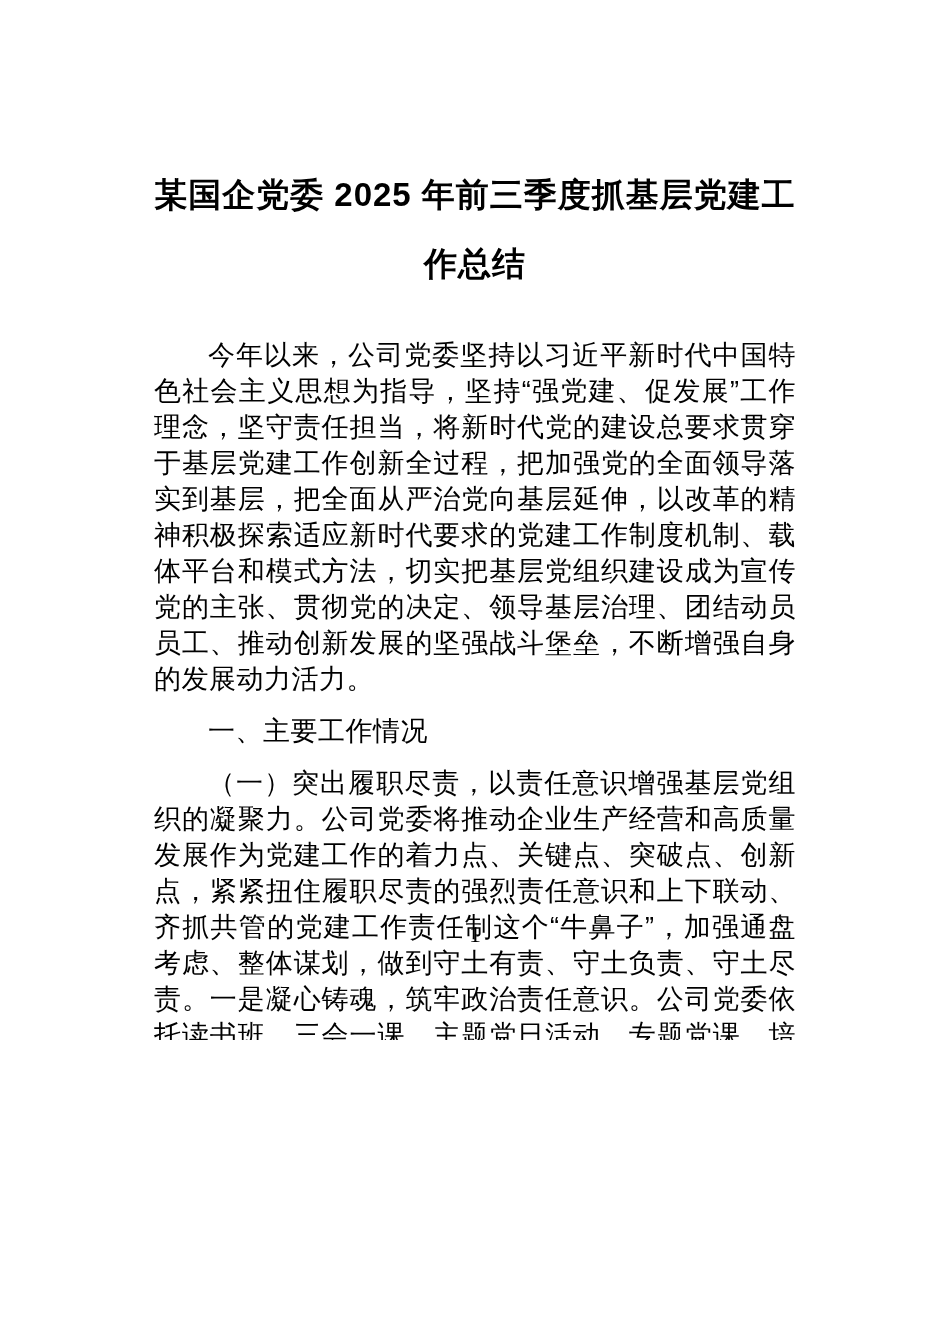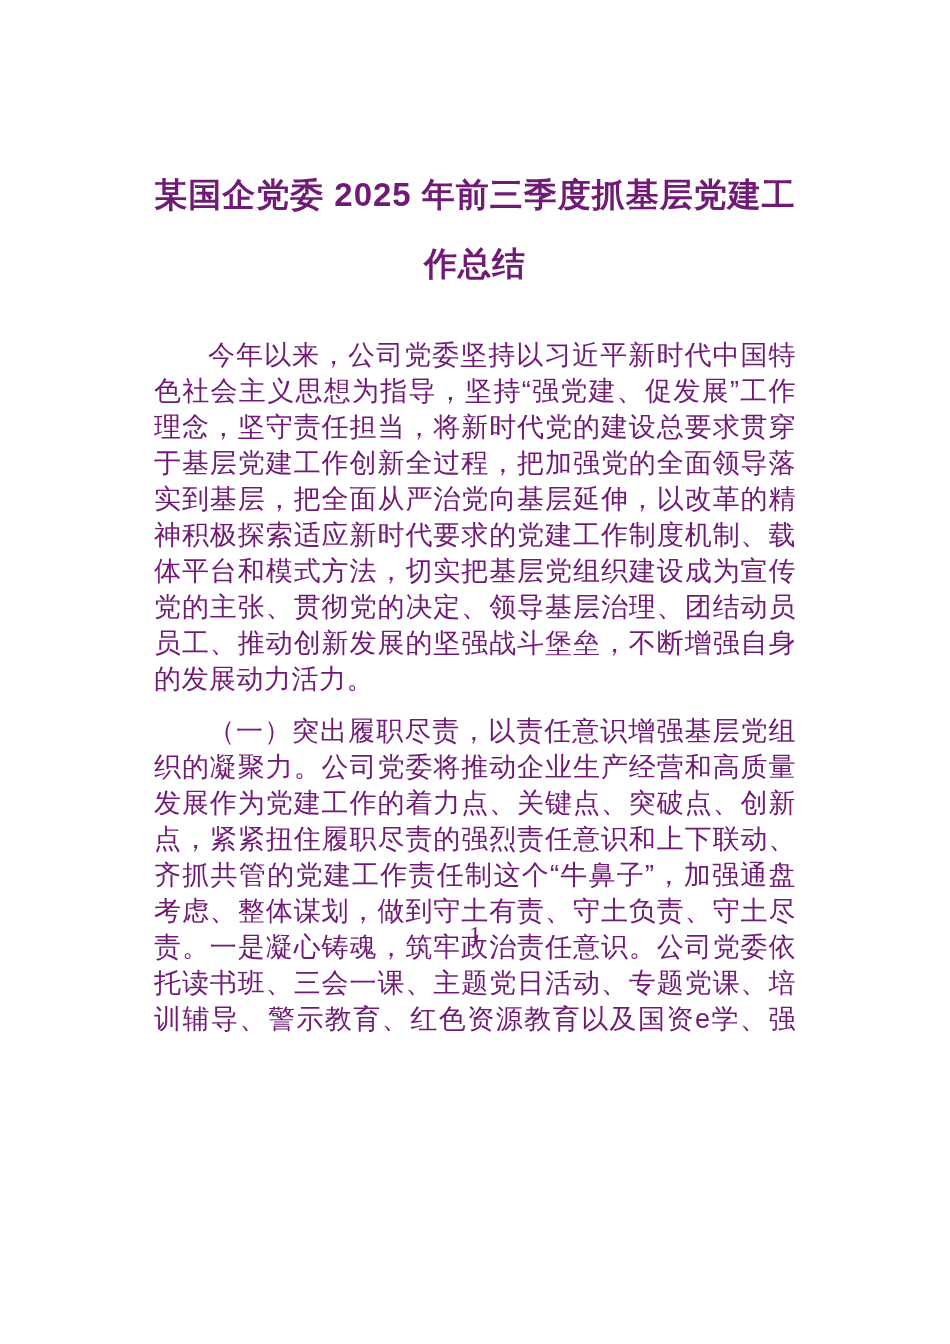--- a/index.html
+++ b/index.html
@@ -8,21 +8,21 @@
     background: #ffffff;
   }
   .doc {
     position: relative;
     width: 950px;
     height: 1040px;
     margin: 0 auto;
     background: #ffffff;
     overflow: hidden;
     font-family: "Liberation Sans", sans-serif;
-    color: #701a75;
+    color: #000000;
   }
   .content {
     padding: 160px 138px 0 138px;
   }
   .title {
     margin: 0 0 38px 0;
     font-size: 33px;
     font-weight: bold;
     line-height: 2.1;
     text-align: center;
@@ -48,16 +48,17 @@
     font-family: "Liberation Serif", serif;
   }
 </style>
 </head>
 <body>
 
 <div class="doc">
   <div class="content">
     <h1 class="title">某国企党委 2025 年前三季度抓基层党建工作总结</h1>
     <p class="para">今年以来，公司党委坚持以习近平新时代中国特色社会主义思想为指导，坚持“强党建、促发展”工作理念，坚守责任担当，将新时代党的建设总要求贯穿于基层党建工作创新全过程，把加强党的全面领导落实到基层，把全面从严治党向基层延伸，以改革的精神积极探索适应新时代要求的党建工作制度机制、载体平台和模式方法，切实把基层党组织建设成为宣传党的主张、贯彻党的决定、领导基层治理、团结动员员工、推动创新发展的坚强战斗堡垒，不断增强自身的发展动力活力。</p>
+    <p class="para">一、主要工作情况</p>
     <p class="para">（一）突出履职尽责，以责任意识增强基层党组织的凝聚力。公司党委将推动企业生产经营和高质量发展作为党建工作的着力点、关键点、突破点、创新点，紧紧扭住履职尽责的强烈责任意识和上下联动、齐抓共管的党建工作责任制这个“牛鼻子”，加强通盘考虑、整体谋划，做到守土有责、守土负责、守土尽责。一是凝心铸魂，筑牢政治责任意识。公司党委依托读书班、三会一课、主题党日活动、专题党课、培训辅导、警示教育、红色资源教育以及国资e学、强国学习平台等方式，积极探索沉浸式、场景式、互动式“微党课·人人讲”新模式，开好“第一会”、领读“第一章”、讲好“第一课”；将习近平新时代中国特色社会主义思想和习近平总书记的重要讲话、最新理论成果、重要指示批示精神等作为第一议题，第一时间组织学习、贯彻落实。扎实开展深入贯彻中央八项规定精神学</p>
   </div>
   <div class="page-number">1</div>
 </div>
 
 </body></html>

